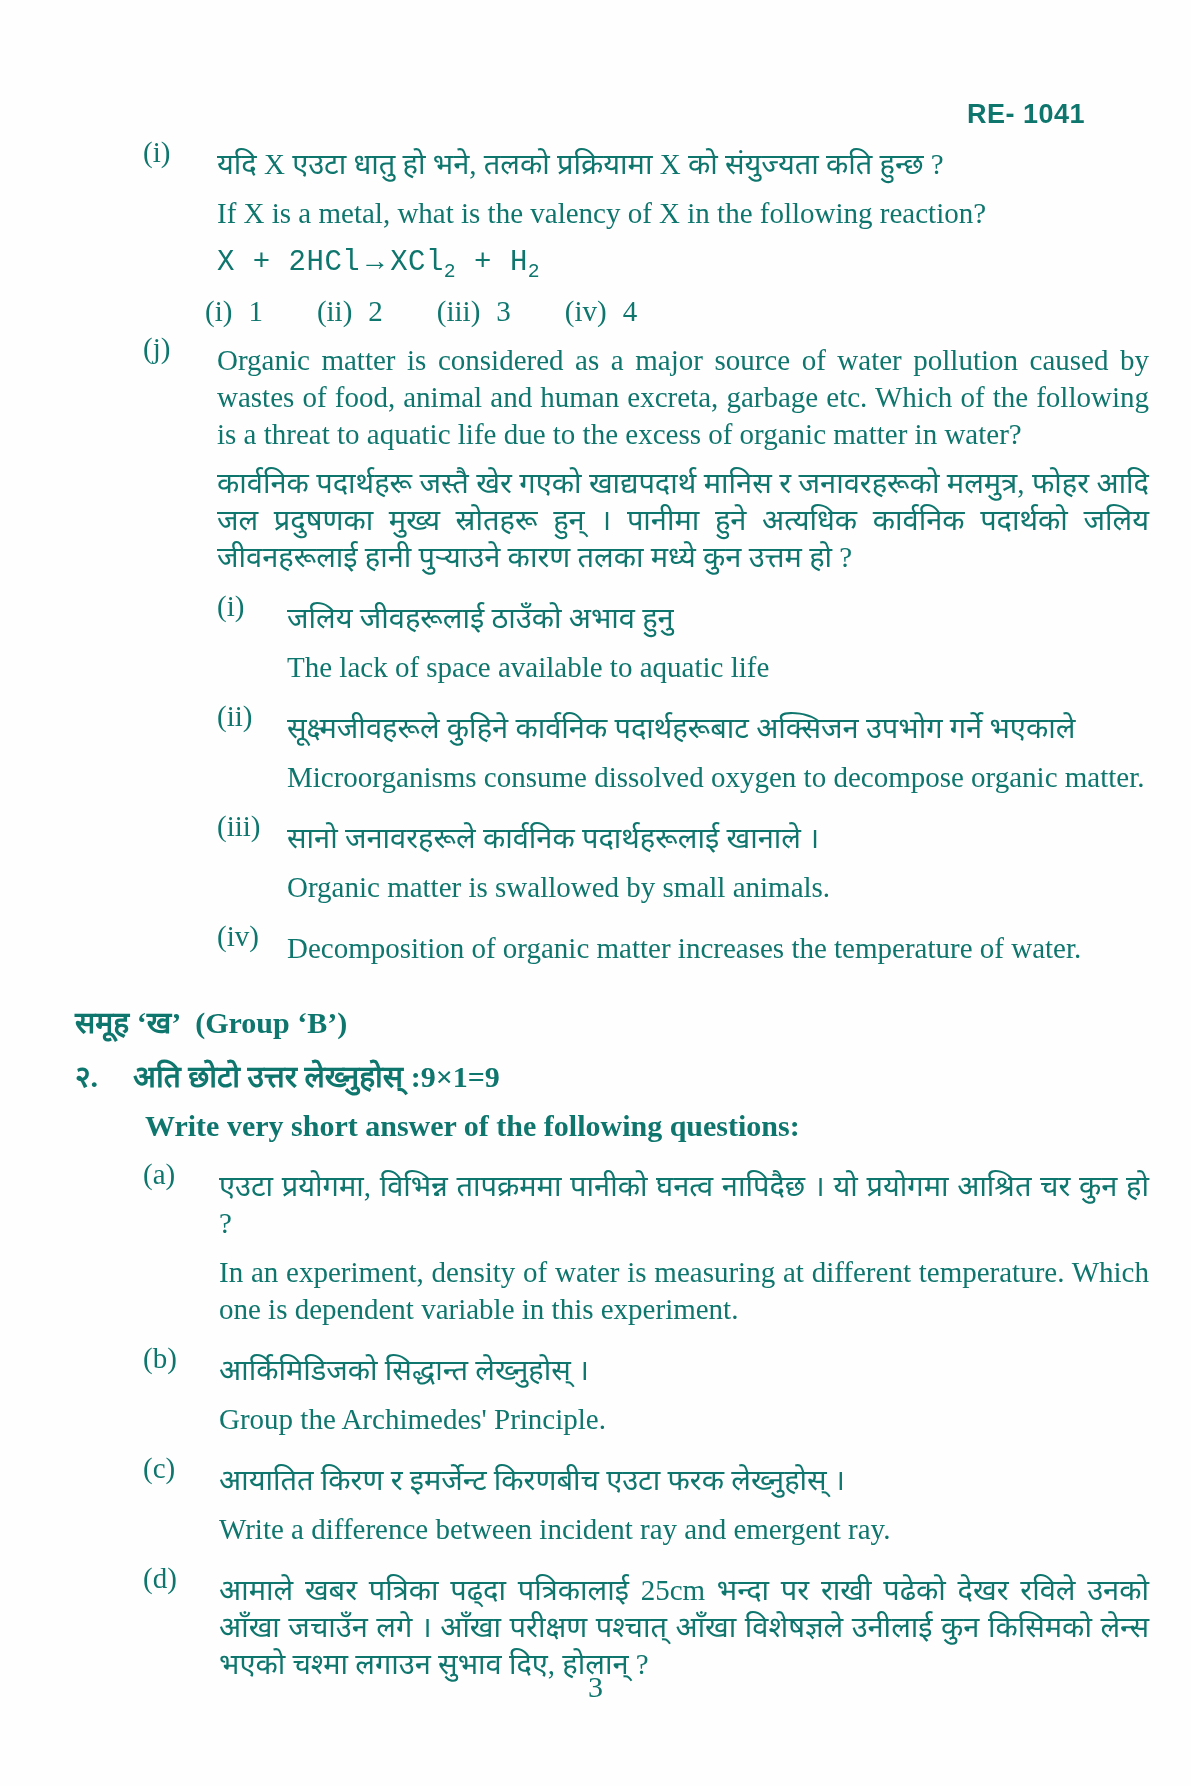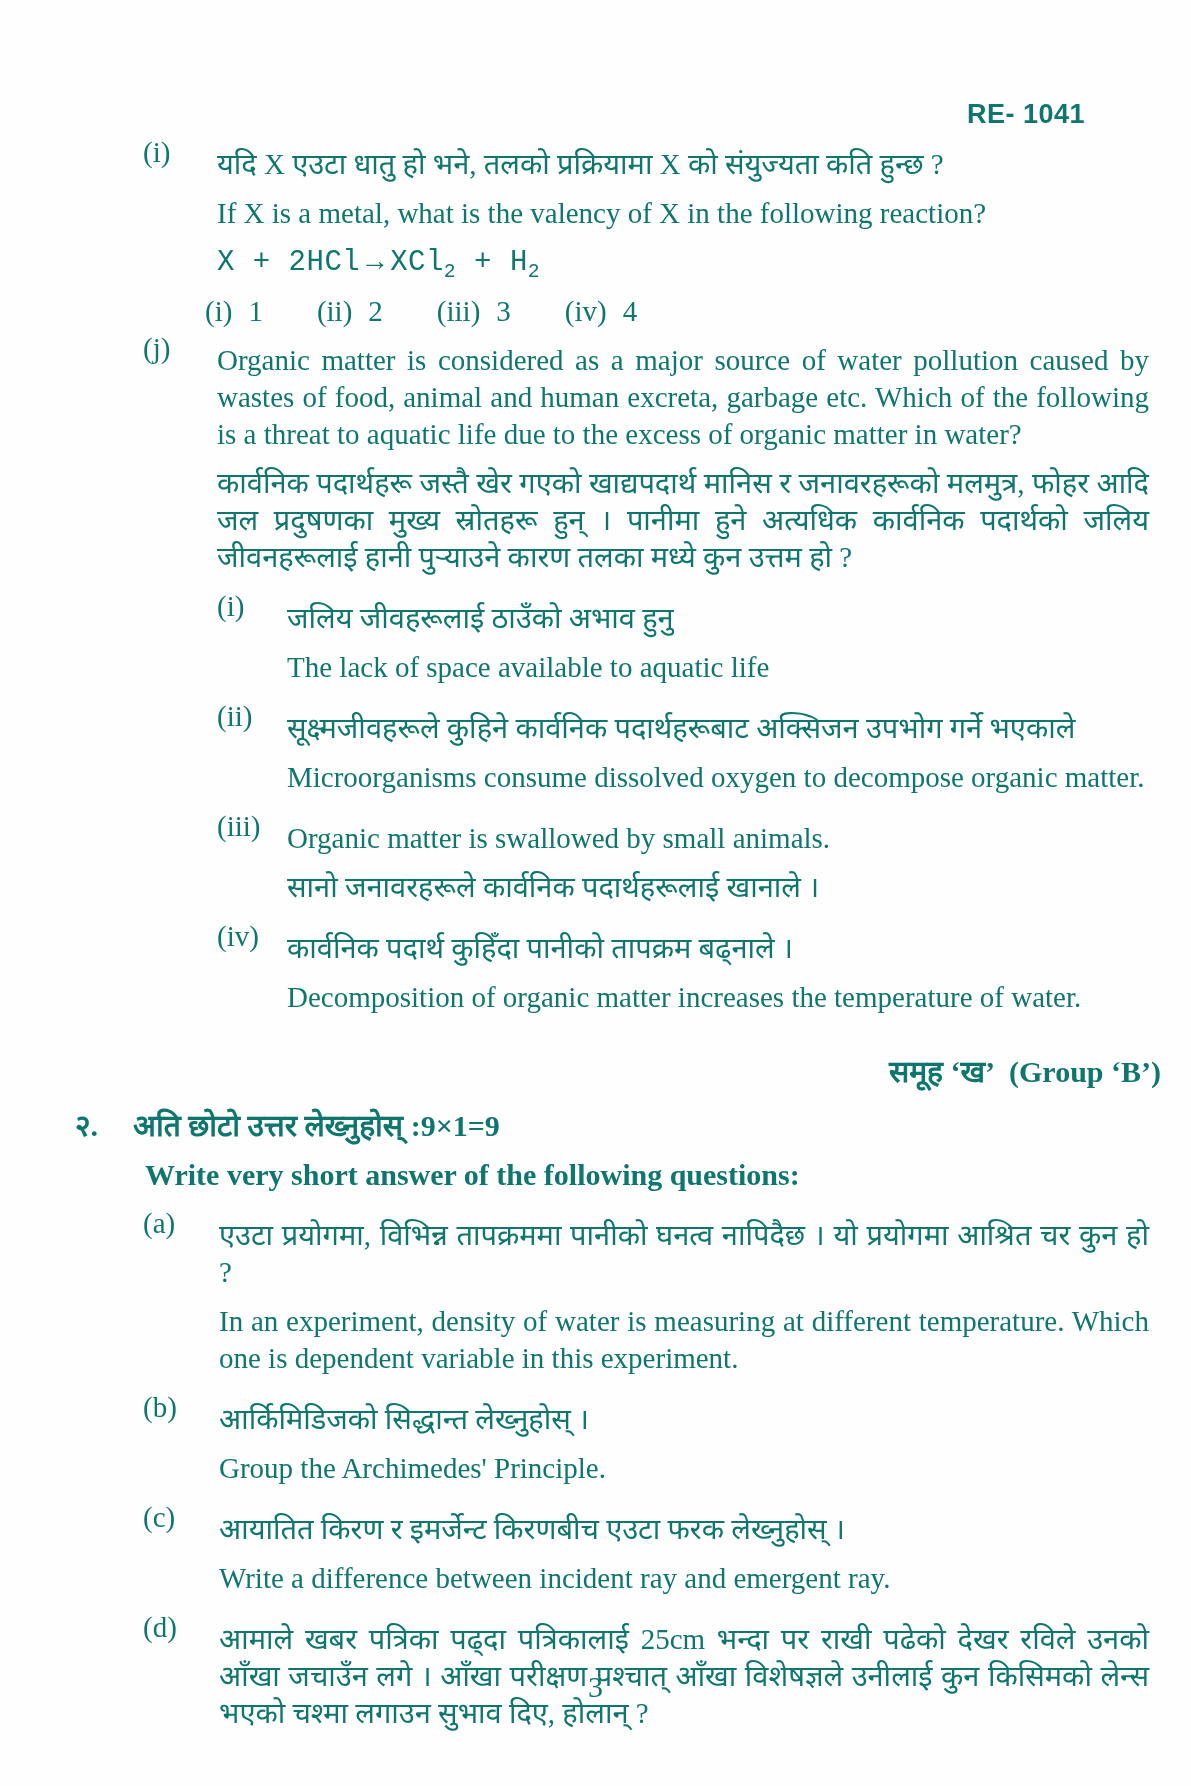--- a/index.html
+++ b/index.html
@@ -41,21 +41,21 @@
   .choices-row { display: flex; gap: 54px; }
   .choice { display: inline-flex; gap: 16px; }
   .option-row {
     display: grid;
     grid-template-columns: 58px 1fr;
     margin-left: 12px;
     align-items: start;
   }
   .group-heading {
     margin: 25px 0 17px 0;
-    text-align: right;
+    text-align: left;
     font-weight: bold;
     font-size: 30px;
   }
   .group-heading .gh-np { margin-right: 14px; }
   .q2 { display: grid; grid-template-columns: 58px 1fr; }
   .q2-num { font-weight: bold; font-size: 30px; }
   .q2-head-line {
     display: flex;
     font-weight: bold;
     font-size: 30px;
@@ -131,29 +131,28 @@
           <span>(ii)</span>
           <div>
             <p class="just">सूक्ष्मजीवहरूले कुहिने कार्वनिक पदार्थहरूबाट अक्सिजन उपभोग गर्ने भएकाले</p>
             <p class="just">Microorganisms consume dissolved oxygen to decompose organic matter.</p>
           </div>
         </div>
 
         <div class="option-row">
           <span>(iii)</span>
           <div>
+            <p class="just">सानो जनावरहरूले कार्वनिक पदार्थहरूलाई खानाले ।</p>
             <p class="just">Organic matter is swallowed by small animals.</p>
-            <p class="just">सानो जनावरहरूले कार्वनिक पदार्थहरूलाई खानाले ।</p>
           </div>
         </div>
 
         <div class="option-row">
           <span>(iv)</span>
           <div>
-            <p class="just">कार्वनिक पदार्थ कुहिँदा पानीको तापक्रम बढ्नाले ।</p>
             <p class="just">Decomposition of organic matter increases the temperature of water.</p>
           </div>
         </div>
 
       </div>
     </div>
   </section>
 
   <h2 class="group-heading"><span class="gh-np">समूह ‘ख’</span><span>(Group ‘B’)</span></h2>
 

